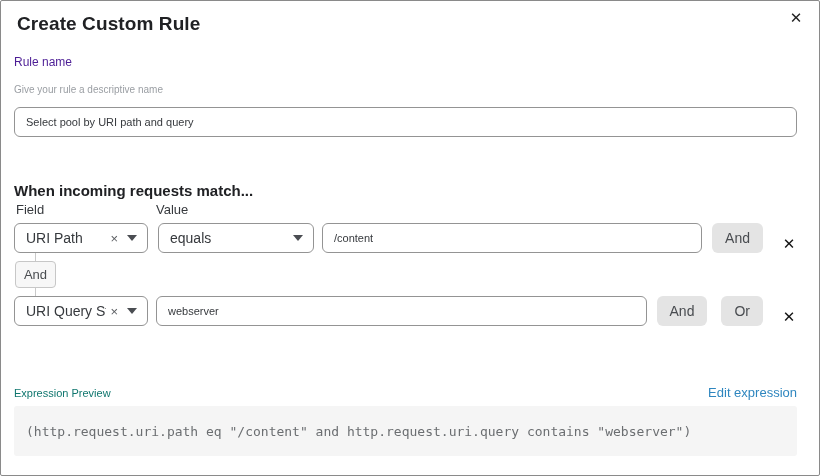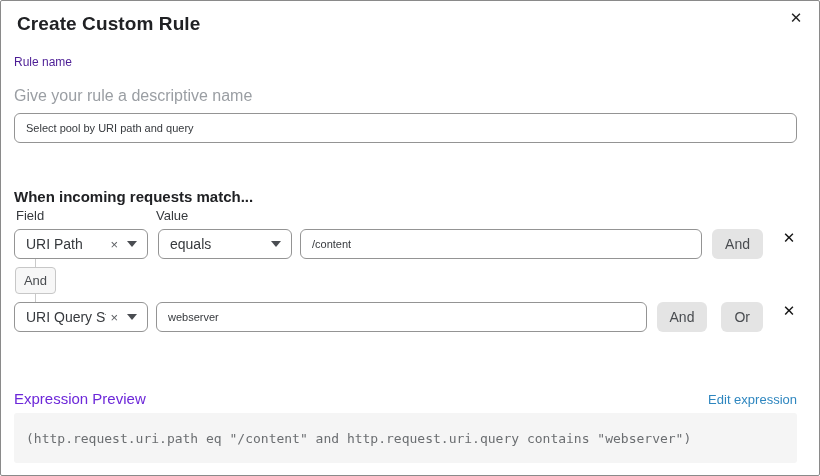--- a/index.html
+++ b/index.html
@@ -46,24 +46,24 @@
     font-family: inherit;
   }
   
   .rule-section { margin-top: 15px; }
   .field-label {
     font-size: 12px;
     color: #4c1d95;
     line-height: 20px;
   }
   .field-hint {
-    font-size: 16px;
+    font-size: 10px;
     color: #9a9ea3;
     line-height: 20px;
-    margin-top: 14px;
+    margin-top: 8px;
   }
   .text-input {
     display: block;
     width: 100%;
     height: 30px;
     margin-top: 7px;
     padding: 0 11px;
     border: 1px solid #949494;
     border-radius: 6px;
     font-family: inherit;
@@ -83,21 +83,21 @@
   .col-labels {
     display: flex;
     font-size: 13px;
     color: #36393d;
     line-height: 18px;
   }
   .col-labels .col { width: 142px; }
   .col-labels .col:first-child { padding-left: 2px; }
   .cond-row {
     display: flex;
-    align-items: flex-start;
+    align-items: flex-end;
     margin-top: 4px;
     height: 30px;
   }
   .select-box {
     display: flex;
     align-items: center;
     height: 30px;
     border: 1px solid #949494;
     border-radius: 6px;
     background: #fff;
@@ -105,21 +105,21 @@
     font-size: 14px;
     color: #36393d;
     cursor: pointer;
   }
   .select-box .sel-text {
     flex: 1;
     white-space: nowrap;
     overflow: hidden;
   }
   .sel-field { width: 134px; }
-  .sel-op { width: 134px; margin-left: 10px; }
+  .sel-op { width: 156px; margin-left: 10px; }
   .clear-x {
     font-size: 13px;
     color: #5b5e62;
     margin: 0 9px 0 4px;
     line-height: 1;
     cursor: pointer;
   }
   .caret {
     width: 0; height: 0;
     border-left: 5px solid transparent;
@@ -175,21 +175,21 @@
     color: #494c50;
   }
   
   .expr-row {
     display: flex;
     justify-content: space-between;
     align-items: baseline;
     margin-top: 58px;
     line-height: 18px;
   }
-  .expr-label { font-size: 15px; color: #6d28d9; }
+  .expr-label { font-size: 11px; color: #0f766e; }
   .expr-edit {
     font-size: 13px;
     color: #2e86bf;
     text-decoration: none;
     cursor: pointer;
   }
   .expr-code {
     margin-top: 4px;
     background: #f5f5f5;
     border-radius: 3px;

